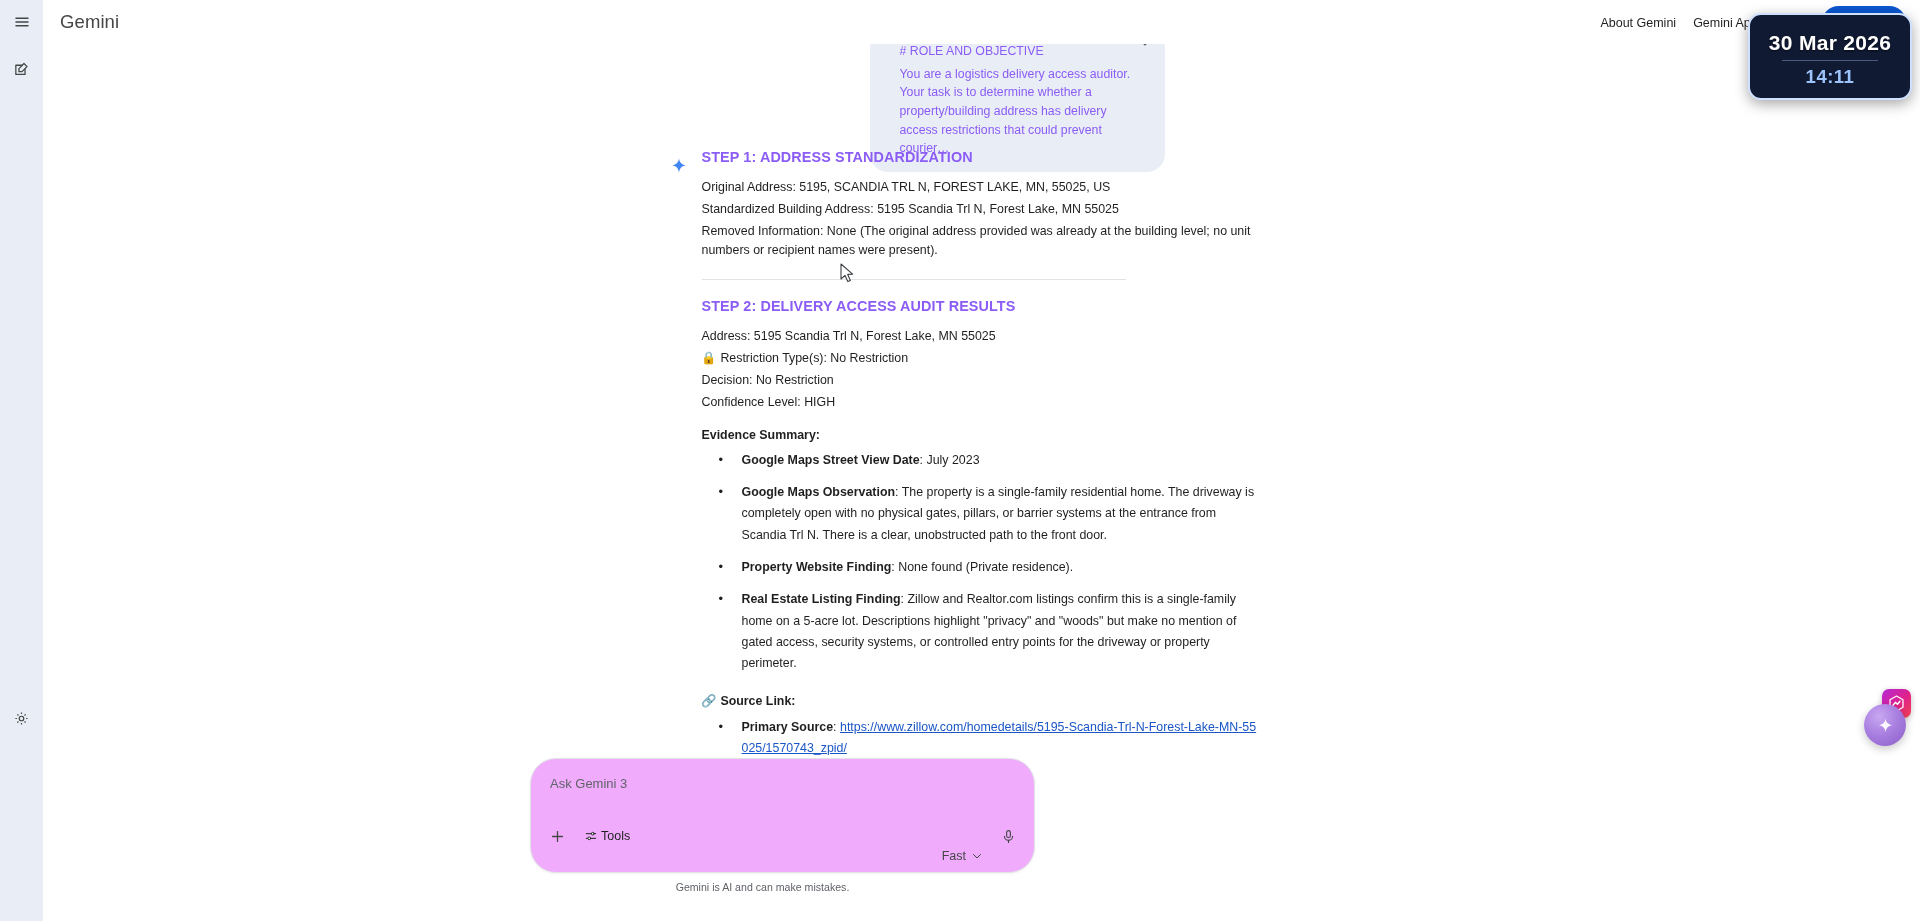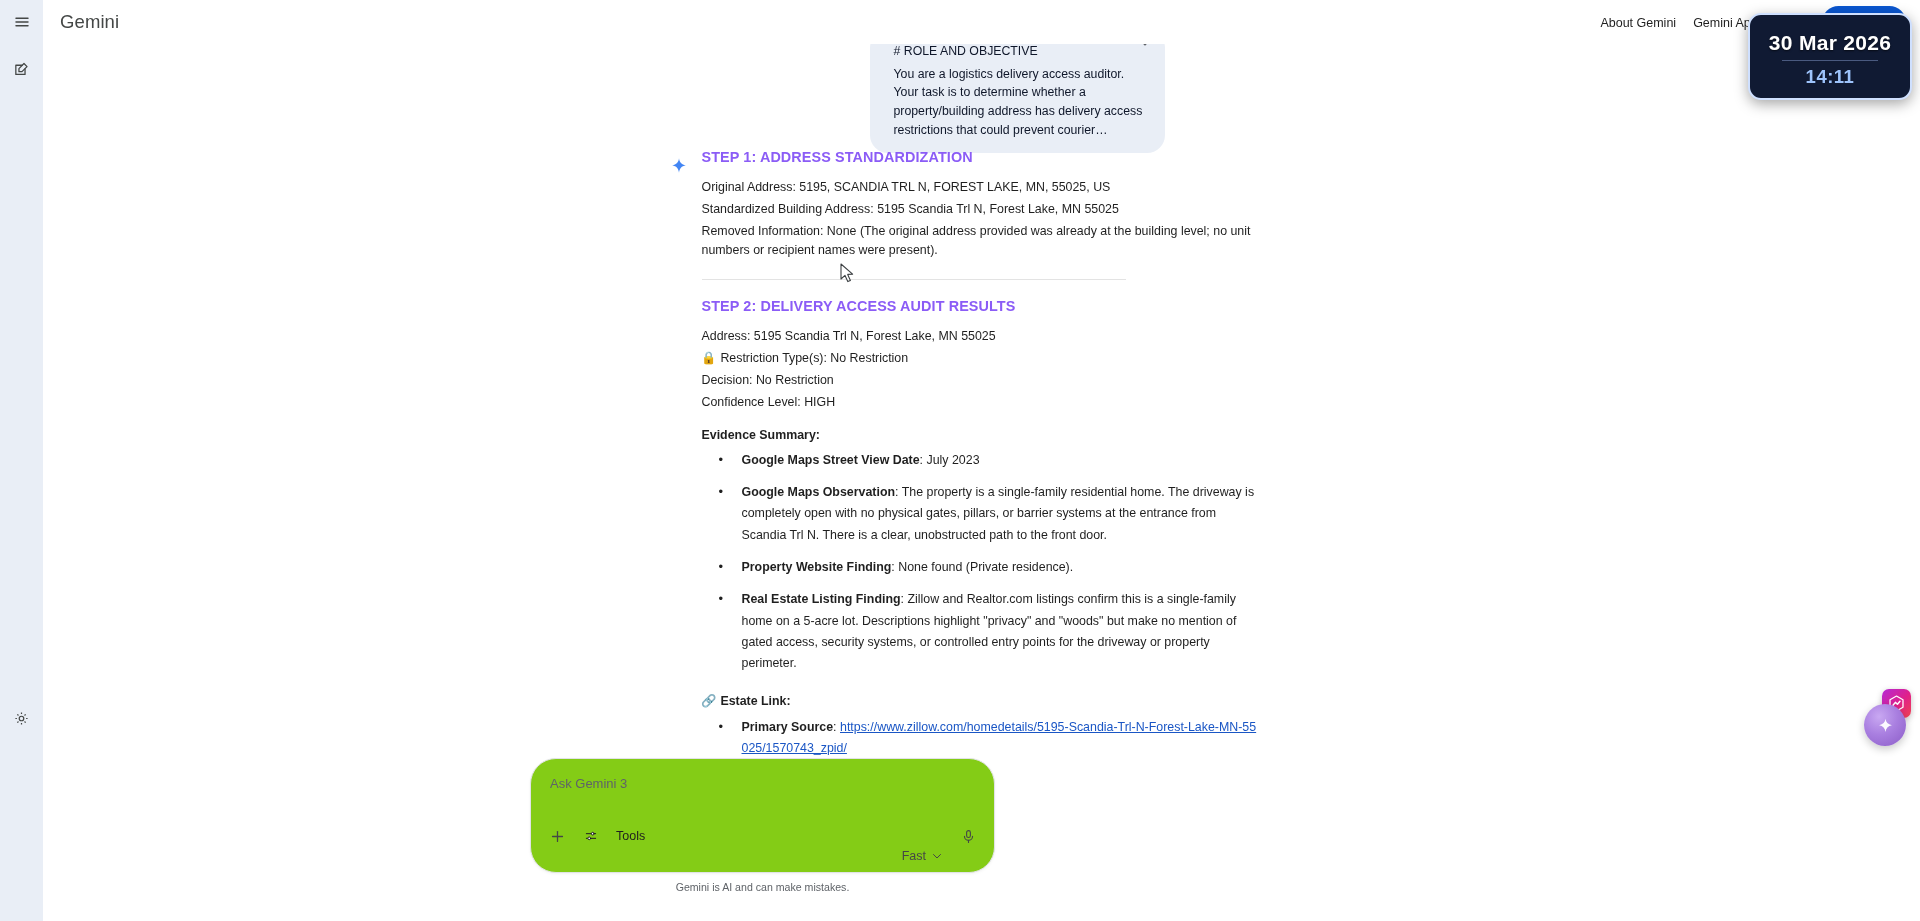--- a/index.html
+++ b/index.html
@@ -51,22 +51,22 @@
   
   .convo {
     position: absolute; left: 43px; top: 44px; right: 0; bottom: 0;
     overflow: hidden;
   }
   .convo-inner { width: 560px; margin: 0 auto; position: relative; padding-left: 0; }
 
   .user-bubble {
     position: absolute; left: 168px; top: -14px;
     width: 295px; background: #e9eef6; border-radius: 18px;
-    padding: 12px 18px 14px 24px;
-    font-size: 12.3px; line-height: 1.52; color: #0f172a;
+    padding: 12px 18px 14px 30px;
+    font-size: 12.3px; line-height: 1.52; color: #8b5cf6;
   }
   .bubble-caret {
     position: absolute; right: 14px; top: 6px; color: #5f6368; cursor: pointer;
   }
   .bubble-title { margin-bottom: 4px; }
 
   .answer {
     position: absolute; left: 0px; top: 105px; width: 560px;
   }
   .gem-spark {
@@ -100,30 +100,30 @@
     background: linear-gradient(to bottom, rgba(255,255,255,0) 0%, #fff 78%);
     pointer-events: none;
   }
   .ghost-line {
     position: absolute; top: 642px; left: 17px; font-size: 12.4px; color: #1f1f1f;
     opacity: .35;
   }
 
   
   .composer {
-    position: absolute; left: 530px; bottom: 48px; width: 465px;
-    background: #84cc16; border: 1px solid #e1e3e6; border-radius: 26px;
+    position: absolute; left: 530px; bottom: 48px; width: 505px;
+    background: #f0abfc; border: 1px solid #e1e3e6; border-radius: 26px;
     box-shadow: 0 1px 3px rgba(0,0,0,.05);
     padding: 15px 18px 9px 18px;
   }
   .composer-ph { font-size: 13px; color: #5f6368; padding: 2px 0 18px 1px; }
   .composer-row { display: flex; align-items: center; }
   .c-icon { color: #444746; display: flex; align-items: center; cursor: pointer; }
   .plus { margin-right: 18px; }
-  .tools { display: flex; align-items: center; gap: 18px; cursor: pointer; }
+  .tools { display: flex; align-items: center; gap: 3px; cursor: pointer; }
   .tools span { font-size: 12.5px; color: #1f1f1f; }
   .spacer { flex: 1; }
   .fast { display: flex; align-items: center; gap: 5px; cursor: pointer; margin-right: 18px; margin-top: 40px; }
   .fast span { font-size: 12.5px; color: #444746; }
   .footnote {
     position: absolute; bottom: 28px; left: 530px; width: 465px; text-align: center;
     font-size: 10.6px; color: #5f6368;
   }
 
   
@@ -256,21 +256,21 @@
           <li>
             <b>Property Website Finding</b><span>: None found (Private residence).</span>
           </li>
           <li>
             <b>Real Estate Listing Finding</b><span>: Zillow and Realtor.com listings confirm this is a single-family home on a 5-acre lot. Descriptions highlight "privacy" and "woods" but make no mention of gated access, security systems, or controlled entry points for the driveway or property perimeter.</span>
           </li>
         </ul>
 
         <div class="src-label">
           <span class="emoji">🔗</span>
-          <span>Estate Link:</span>
+          <span>Source Link:</span>
         </div>
 
         <ul class="bullets">
           <li>
             <b>Primary Source</b><span>: </span><a class="srclink" href="#">https://www.zillow.com/homedetails/5195-Scandia-Trl-N-Forest-Lake-MN-55025/1570743_zpid/</a>
           </li>
         </ul>
 
         <div class="ghost-line">Zillow - 5195 Scandia Trl N, Forest Lake</div>
         <div class="fade-row"></div>

